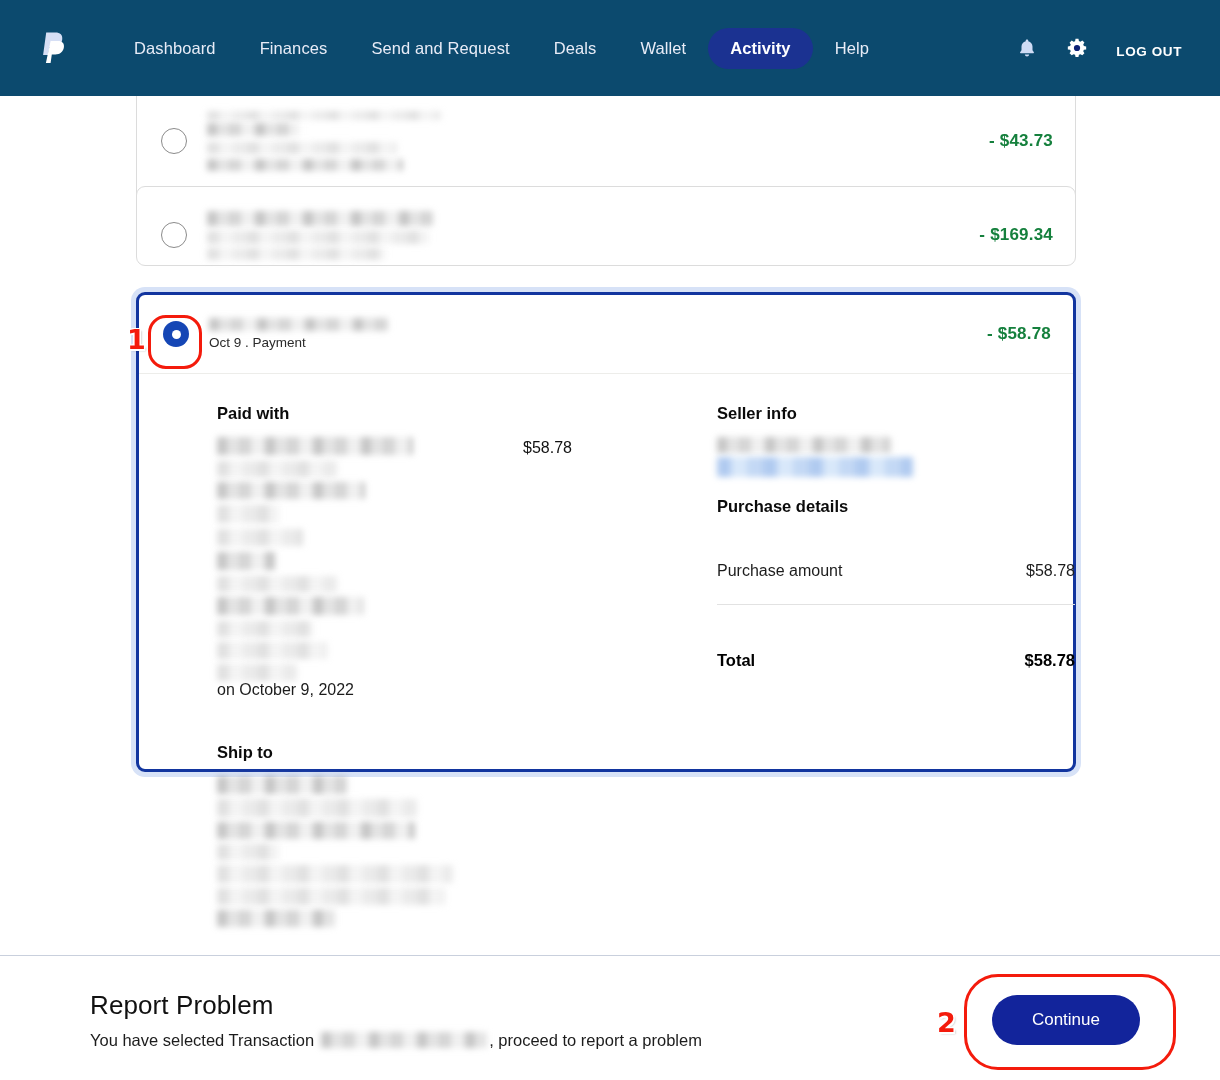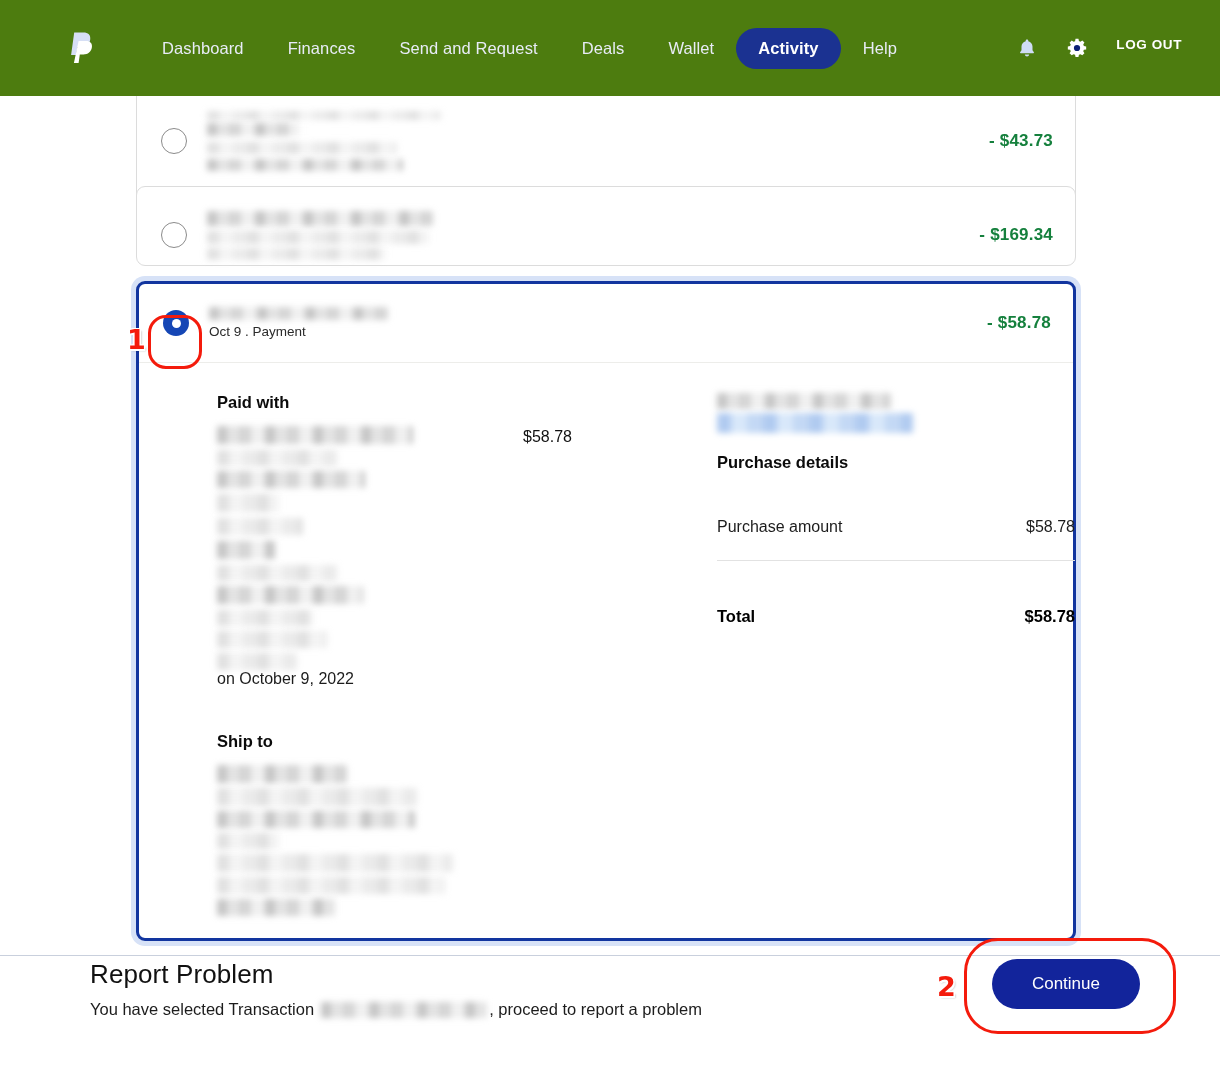--- a/index.html
+++ b/index.html
@@ -8,24 +8,24 @@
     width: 1220px;
     height: 1080px;
     overflow: hidden;
     font-family: "Liberation Sans", sans-serif;
     background: #ffffff;
   }
 
   
   .navbar {
     height: 96px;
-    background: #4d7c0f;
+    background: #0c4a6e;
     display: flex;
     align-items: center;
-    padding: 0 38px 0 70px;
+    padding: 0 38px 0 42px;
     position: relative;
   }
   .pp-logo {
     width: 26px;
     height: 32px;
     flex: 0 0 auto;
     margin-right: 44px;
   }
   .nav-links {
     display: flex;
@@ -42,21 +42,21 @@
     letter-spacing: 0.1px;
   }
   .nav-link.active {
     background: #1b3291;
     color: #ffffff;
     font-weight: bold;
   }
   .nav-right {
     margin-left: auto;
     display: flex;
-    align-items: flex-start;
+    align-items: flex-end;
     gap: 28px;
   }
   .icon-bell, .icon-gear {
     width: 22px; height: 22px;
     cursor: pointer;
     display: block;
   }
   .logout {
     color: #ffffff;
     font-size: 13.5px;
@@ -214,20 +214,21 @@
 
   
   .bottom-divider {
     height: 1px;
     background: #c9d0dd;
   }
   .bottom-bar {
     height: 124px;
     background: #ffffff;
     display: flex;
+    align-items: center;
     padding: 3px 80px 0 90px;
     position: relative;
   }
   .rp-title {
     font-size: 26px;
     color: #111111;
     font-weight: normal;
     letter-spacing: 0.1px;
   }
   .rp-sub {
@@ -330,21 +331,21 @@
       <div class="radio"></div>
       <div class="txn-body">
         <div class="blur" style="width:226px;height:15px;margin-bottom:5px;"></div>
         <div class="blur-light" style="width:222px;height:13px;margin-bottom:4px;"></div>
         <div class="blur-light" style="width:178px;height:12px;"></div>
       </div>
       <div class="txn-amount">- $169.34</div>
     </div>
   </div>
 
-  <div class="txn-card selected" style="top:185px; height:660px;">
+  <div class="txn-card selected" style="top:196px; height:480px;">
 
     <div class="txn-row" style="height:78px;">
       <div class="radio selected"></div>
       <div class="txn-body">
         <div class="blur" style="width:180px;height:13px;margin-bottom:4px;"></div>
         <div class="txn-meta">Oct 9  .  Payment</div>
       </div>
       <div class="txn-amount">- $58.78</div>
     </div>
 
@@ -383,20 +384,21 @@
           <div class="blur-light" style="width:62px;height:16px;margin-bottom:5px;"></div>
           <div class="blur-light" style="width:236px;height:18px;margin-bottom:5px;"></div>
           <div class="blur-light" style="width:228px;height:17px;margin-bottom:5px;"></div>
           <div class="blur" style="width:118px;height:17px;"></div>
         </div>
 
       </div>
 
       <div class="col-right">
 
+        <div class="sec-title">Seller info</div>
         <div>
           <div class="blur" style="width:174px;height:16px;margin-bottom:4px;"></div>
           <div class="blur-blue" style="width:196px;height:20px;"></div>
         </div>
 
         <div class="sec-title" style="margin-top:20px;">Purchase details</div>
 
         <div class="kv-row" style="width:358px;">
           <span>Purchase amount</span>
           <span>$58.78</span>

